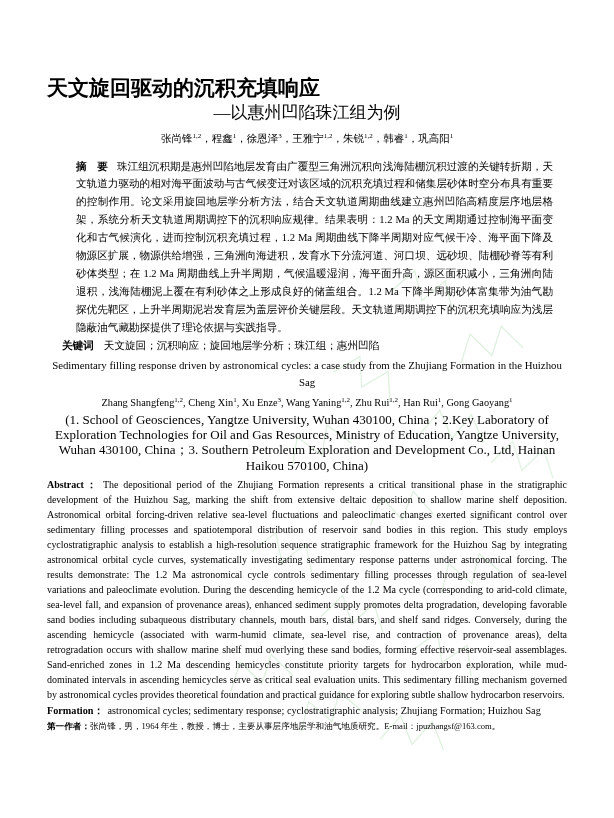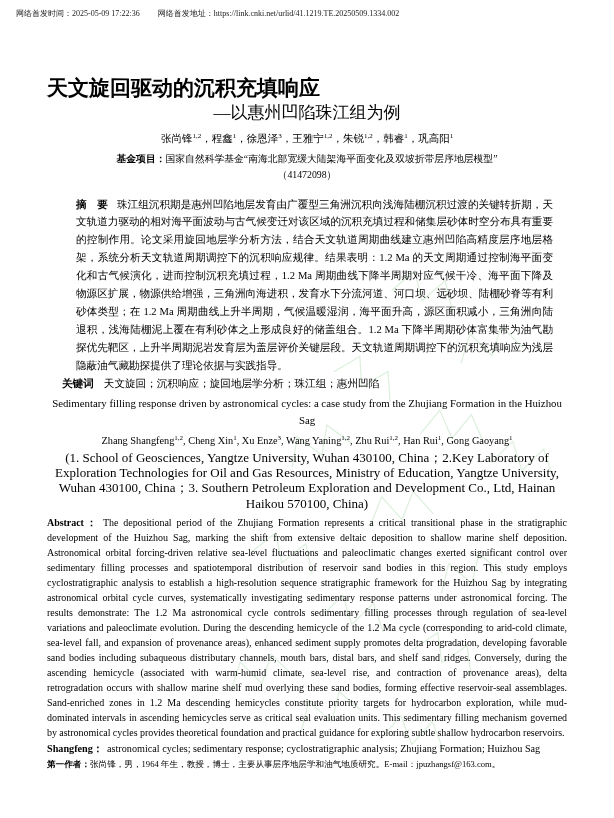--- a/index.html
+++ b/index.html
@@ -50,38 +50,31 @@
       <path d="M250 562 l16 -26 16 26 16 -26 16 26" transform="rotate(20 280 562)"></path>
       <path d="M440 584 l16 -26 16 26 16 -26 16 26" transform="rotate(-18 470 584)"></path>
       <path d="M320 624 l16 -26 16 26 16 -26 16 26" transform="rotate(14 350 624)"></path>
       <path d="M230 684 l16 -26 16 26 16 -26 16 26" transform="rotate(-14 260 684)"></path>
       <path d="M410 662 l16 -26 16 26 16 -26 16 26" transform="rotate(24 440 662)"></path>
       <path d="M300 722 l16 -26 16 26 16 -26 16 26" transform="rotate(-18 330 722)"></path>
       <path d="M380 744 l16 -26 16 26 16 -26 16 26" transform="rotate(10 410 744)"></path>
     </g>
   </svg>
 
-  <div class="hdr">
-    <span>网络首发时间：</span><span>2025-05-09 17:22:36</span><span class="gap"></span><span>网络首发地址：</span><span>https://link.cnki.net/urlid/41.1219.TE.20250509.1334.002</span>
-  </div>
 
   <div class="content">
 
     <div class="title-cn">天文旋回驱动的沉积充填响应</div>
     <div class="subtitle-cn">—以惠州凹陷珠江组为例</div>
 
     <div class="authors">
       <span><span>张尚锋</span><sup>1,2</sup><span>，</span></span><span><span>程鑫</span><sup>1</sup><span>，</span></span><span><span>徐恩泽</span><sup>3</sup><span>，</span></span><span><span>王雅宁</span><sup>1,2</sup><span>，</span></span><span><span>朱锐</span><sup>1,2</sup><span>，</span></span><span><span>韩睿</span><sup>1</sup><span>，</span></span><span><span>巩高阳</span><sup>1</sup><span></span></span>
     </div>
 
 
-    <div class="fund">
-      <span class="lbl-hei">基金项目：</span><span>国家自然科学基金“南海北部宽缓大陆架海平面变化及双坡折带层序地层模型”</span>
-      <div class="fund-number">（41472098）</div>
-    </div>
 
     <div class="abs-cn">
       <span class="lbl-hei">摘　要</span><span>珠江组沉积期是惠州凹陷地层发育由广覆型三角洲沉积向浅海陆棚沉积过渡的关键转折期，天文轨道力驱动的相对海平面波动与古气候变迁对该区域的沉积充填过程和储集层砂体时空分布具有重要的控制作用。论文采用旋回地层学分析方法，结合天文轨道周期曲线建立惠州凹陷高精度层序地层格架，系统分析天文轨道周期调控下的沉积响应规律。结果表明：1.2 Ma 的天文周期通过控制海平面变化和古气候演化，进而控制沉积充填过程，1.2 Ma 周期曲线下降半周期对应气候干冷、海平面下降及物源区扩展，物源供给增强，三角洲向海进积，发育水下分流河道、河口坝、远砂坝、陆棚砂脊等有利砂体类型；在 1.2 Ma 周期曲线上升半周期，气候温暖湿润，海平面升高，源区面积减小，三角洲向陆退积，浅海陆棚泥上覆在有利砂体之上形成良好的储盖组合。1.2 Ma 下降半周期砂体富集带为油气勘探优先靶区，上升半周期泥岩发育层为盖层评价关键层段。天文轨道周期调控下的沉积充填响应为浅层隐蔽油气藏勘探提供了理论依据与实践指导。</span>
     </div>
 
     <div class="kw-cn">
       <span class="lbl-hei">关键词</span><span>天文旋回；沉积响应；旋回地层学分析；珠江组；惠州凹陷</span>
     </div>
 
     <div class="title-en">Sedimentary filling response driven by astronomical cycles: a case study from the Zhujiang Formation in the Huizhou Sag</div>
@@ -90,21 +83,21 @@
       <span><span>Zhang Shangfeng</span><sup>1,2</sup><span>, </span></span><span><span>Cheng Xin</span><sup>1</sup><span>, </span></span><span><span>Xu Enze</span><sup>3</sup><span>, </span></span><span><span>Wang Yaning</span><sup>1,2</sup><span>, </span></span><span><span>Zhu Rui</span><sup>1,2</sup><span>, </span></span><span><span>Han Rui</span><sup>1</sup><span>, </span></span><span><span>Gong Gaoyang</span><sup>1</sup><span></span></span>
     </div>
 
     <div class="affil-en">(1. School of Geosciences, Yangtze University, Wuhan 430100, China；2.Key Laboratory of Exploration Technologies for Oil and Gas Resources, Ministry of Education, Yangtze University, Wuhan 430100, China；3. Southern Petroleum Exploration and Development Co., Ltd, Hainan Haikou 570100, China)</div>
 
     <div class="abs-en">
       <span class="lbl">Abstract：</span><span>The depositional period of the Zhujiang Formation represents a critical transitional phase in the stratigraphic development of the Huizhou Sag, marking the shift from extensive deltaic deposition to shallow marine shelf deposition. Astronomical orbital forcing-driven relative sea-level fluctuations and paleoclimatic changes exerted significant control over sedimentary filling processes and spatiotemporal distribution of reservoir sand bodies in this region. This study employs cyclostratigraphic analysis to establish a high-resolution sequence stratigraphic framework for the Huizhou Sag by integrating astronomical orbital cycle curves, systematically investigating sedimentary response patterns under astronomical forcing. The results demonstrate: The 1.2 Ma astronomical cycle controls sedimentary filling processes through regulation of sea-level variations and paleoclimate evolution. During the descending hemicycle of the 1.2 Ma cycle (corresponding to arid-cold climate, sea-level fall, and expansion of provenance areas), enhanced sediment supply promotes delta progradation, developing favorable sand bodies including subaqueous distributary channels, mouth bars, distal bars, and shelf sand ridges. Conversely, during the ascending hemicycle (associated with warm-humid climate, sea-level rise, and contraction of provenance areas), delta retrogradation occurs with shallow marine shelf mud overlying these sand bodies, forming effective reservoir-seal assemblages. Sand-enriched zones in 1.2 Ma descending hemicycles constitute priority targets for hydrocarbon exploration, while mud-dominated intervals in ascending hemicycles serve as critical seal evaluation units. This sedimentary filling mechanism governed by astronomical cycles provides theoretical foundation and practical guidance for exploring subtle shallow hydrocarbon reservoirs.</span>
     </div>
 
     <div class="kw-en">
-      <span class="lbl">Shangfeng：</span><span>astronomical cycles; sedimentary response; cyclostratigraphic analysis; Zhujiang Formation; Huizhou Sag</span>
+      <span class="lbl">Formation：</span><span>astronomical cycles; sedimentary response; cyclostratigraphic analysis; Zhujiang Formation; Huizhou Sag</span>
     </div>
 
     <div class="footer">
       <div>
         <span class="lbl-hei">第一作者：</span><span>张尚锋，男，1964 年生，教授，博士，主要从事层序地层学和油气地质研究。E-mail：jpuzhangsf@163.com。</span>
       </div>
     </div>
 
   </div>
 </div>

